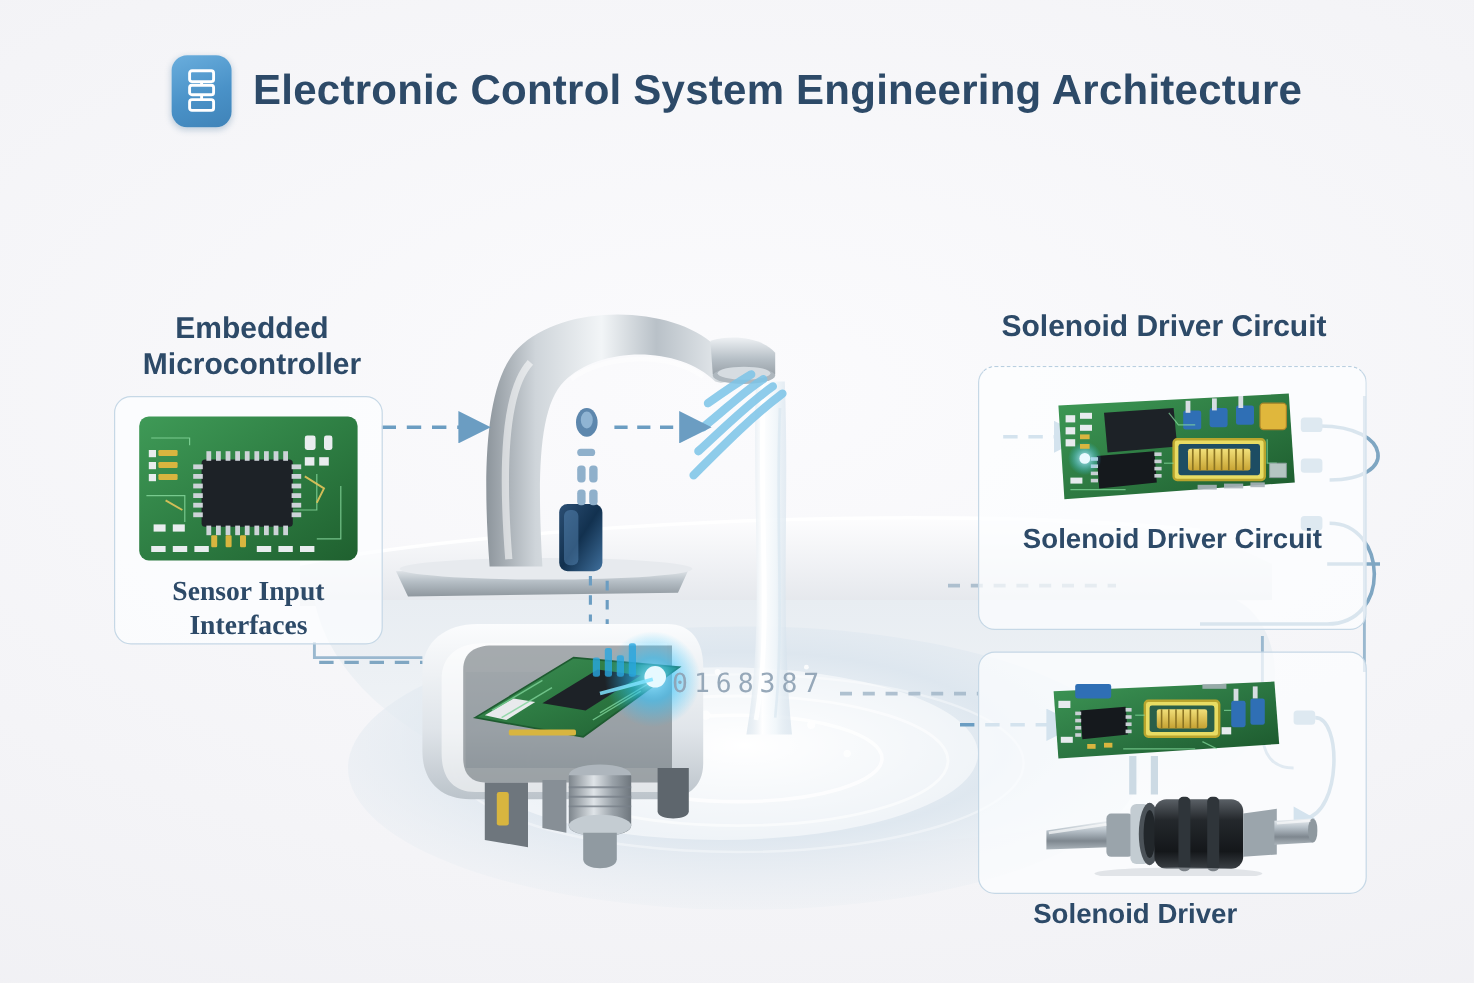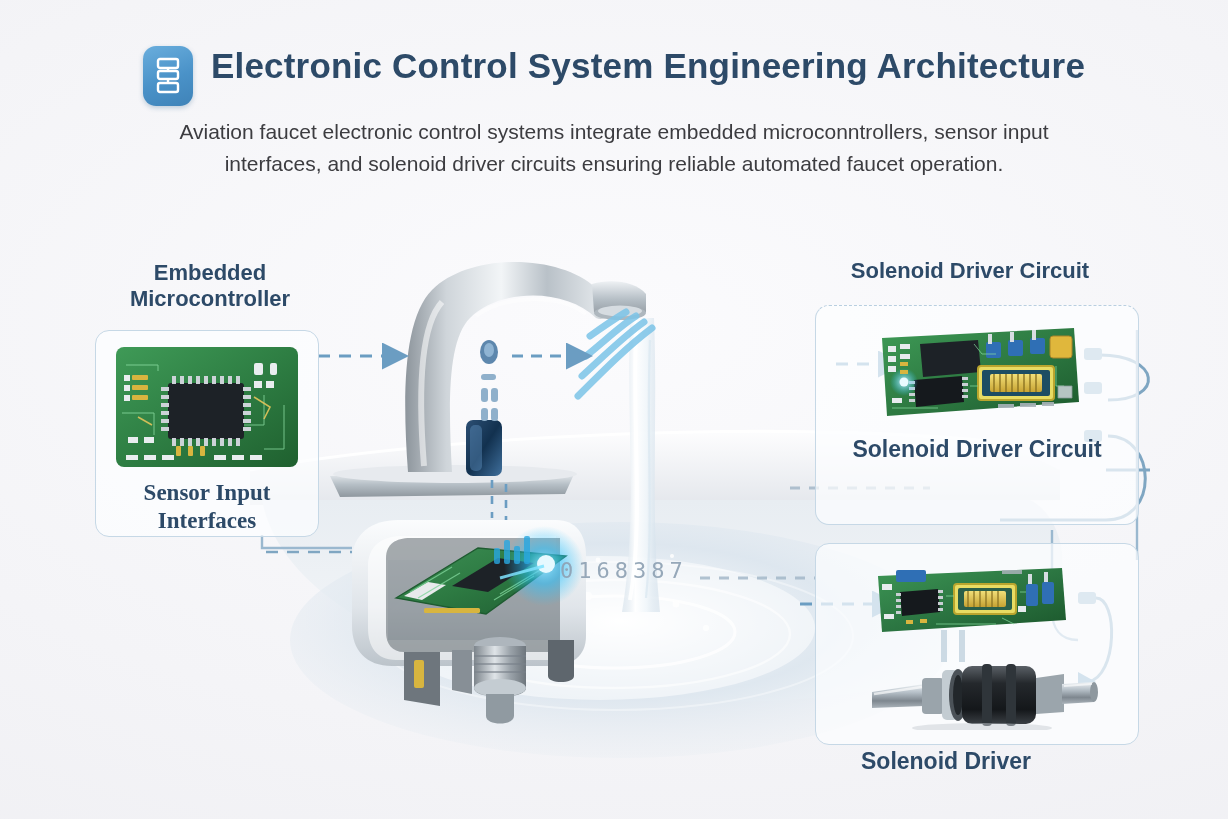--- a/index.html
+++ b/index.html
@@ -7,39 +7,39 @@
     width:1228px;height:819px;overflow:hidden;
     background:#f2f2f5;
     font-family:"Liberation Sans", sans-serif;
     position:relative;
   }
   #stage{position:absolute;inset:0;background:
      radial-gradient(120% 90% at 50% 40%, #fbfbfd 0%, #f4f4f7 55%, #eeeef2 100%);}
 
   
   .header{position:absolute;left:0;top:46px;width:1228px;text-align:center;}
-  .title-row{display:flex;align-items:flex-start;justify-content:center;gap:18px;}
+  .title-row{display:flex;align-items:center;justify-content:center;gap:18px;}
   .badge{
     width:50px;height:60px;border-radius:13px;
     background:linear-gradient(160deg,#6aaedd 0%,#4a92c8 55%,#3f83b8 100%);
     box-shadow:0 2px 5px rgba(60,110,150,.30);
     position:relative;flex:none;
   }
   .badge svg{position:absolute;left:50%;top:50%;transform:translate(-50%,-50%);}
   .title{
     font-size:35px;font-weight:bold;color:#2d4a68;letter-spacing:.2px;
     white-space:nowrap;
   }
   .subtitle{
     margin:10px auto 0;width:920px;font-size:21px;line-height:1.52;color:#3c3c40;
   }
 
   
   .heading{
-    position:absolute;font-size:22px;font-weight:bold;color:#2d4a68;
+    position:absolute;font-size:25px;font-weight:bold;color:#2d4a68;
     text-align:center;line-height:1.18;
   }
   .caption{
     font-size:23px;font-weight:bold;color:#2d4a68;text-align:center;line-height:1.2;
   }
   .card{
     position:absolute;border:1.6px solid #c6d8e6;border-radius:14px;
     background:rgba(252,253,255,.72);
   }
   .card.dashed-top{border-top:1.6px dashed #b9cfe0;}
@@ -81,21 +81,20 @@
         <svg width="30" height="38" viewBox="0 0 30 38">
           <rect x="5" y="2" width="20" height="9" rx="2" fill="none" stroke="#ffffff" stroke-width="2.4"></rect>
           <rect x="5" y="14" width="20" height="8" rx="2" fill="none" stroke="#ffffff" stroke-width="2.4"></rect>
           <rect x="5" y="26" width="20" height="9" rx="2" fill="none" stroke="#ffffff" stroke-width="2.4"></rect>
           <line x1="15" y1="11" x2="15" y2="14" stroke="#ffffff" stroke-width="2.4"></line>
           <line x1="15" y1="22" x2="15" y2="26" stroke="#ffffff" stroke-width="2.4"></line>
         </svg>
       </div>
       <div class="title">Electronic Control System Engineering Architecture</div>
     </div>
-    <div class="subtitle">Aviation faucet electronic control systems integrate embedded microconntrollers, sensor input interfaces, and solenoid driver circuits ensuring reliable automated faucet operation.</div>
   </div>
 
   <svg class="layer">
     <defs>
       <linearGradient id="counterG" x1="0" y1="0" x2="0" y2="1">
         <stop offset="0" stop-color="#fdfdfe"></stop>
           <stop offset="1" stop-color="#e4e7ec"></stop>
       </linearGradient>
       <linearGradient id="basinG" x1="0" y1="0" x2="0" y2="1">
         <stop offset="0" stop-color="#e8edf2"></stop>

